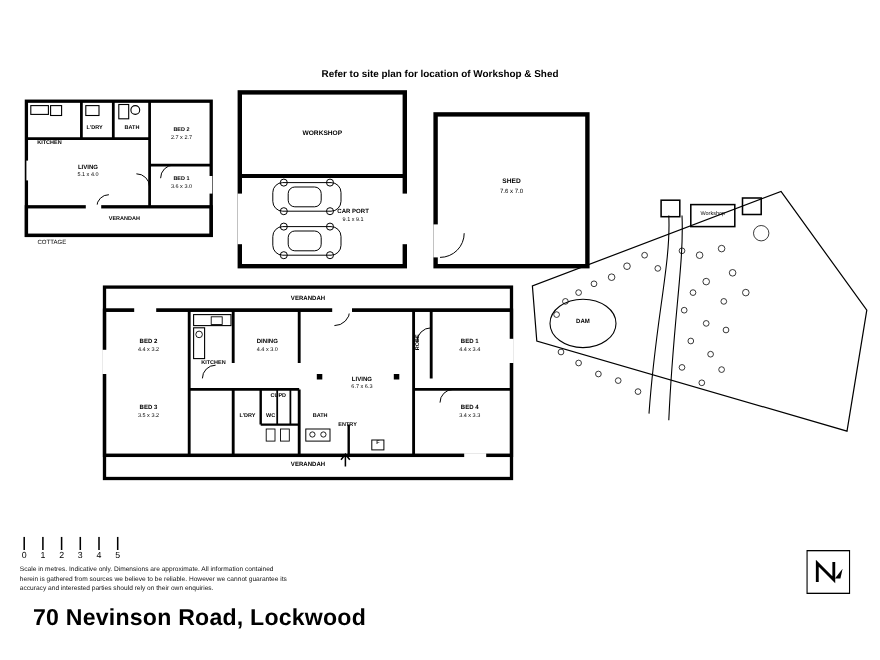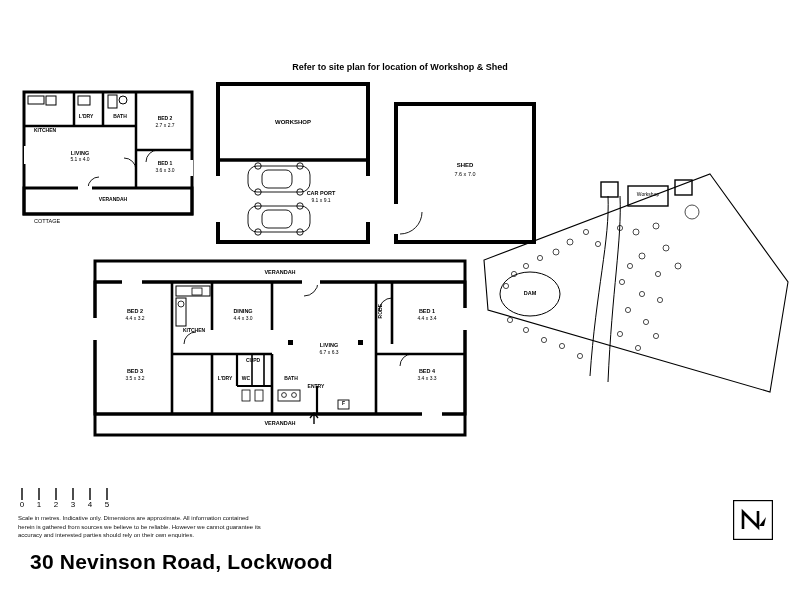--- a/index.html
+++ b/index.html
@@ -261,15 +261,15 @@
 accuracy and interested parties should rely on their own enquiries.</div>
 
   <div class="abs" style="left:733px;top:500px;width:40px;height:40px;">
     <svg width="40" height="40" viewBox="0 0 40 40">
       <rect x="0.6" y="0.6" width="38.8" height="38.8" fill="none" stroke="#000" stroke-width="1.2"></rect>
       <path d="M10 29 L10 12 L25 27 L25 11" fill="none" stroke="#000" stroke-width="2.6"></path>
       <path d="M26 26 l7 -9 l-2 9 z" fill="#000"></path>
     </svg>
   </div>
 
-  <div class="abs title" style="left:30px;top:550px;width:600px;">30 Nevinson Road, Lockwood</div>
+  <div class="abs title" style="left:30px;top:550px;width:600px;">70 Nevinson Road, Lockwood</div>
 
 </div>
 
 </body></html>

